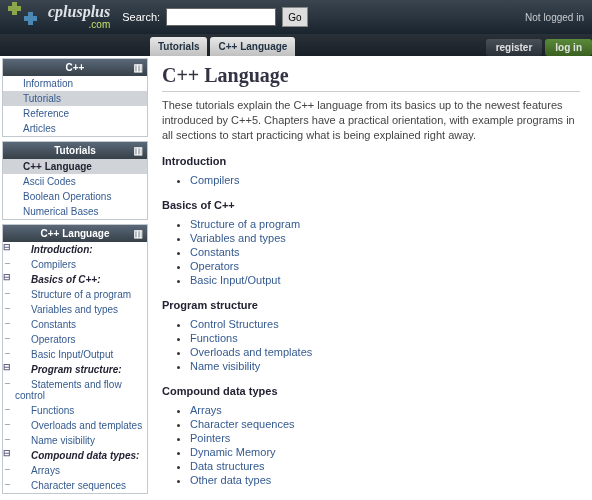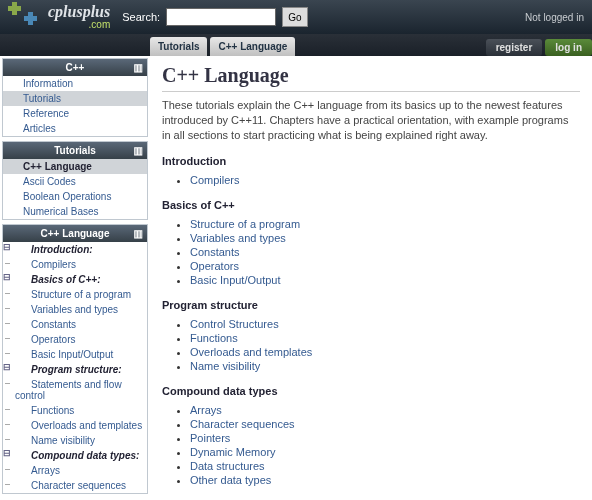--- a/index.html
+++ b/index.html
@@ -122,21 +122,21 @@
           <li class=""><a>Name visibility</a></li>
           <li class="group"><a>Compound data types:</a></li>
           <li class=""><a>Arrays</a></li>
           <li class=""><a>Character sequences</a></li>
         </ul>
       </div>
     </div>
   <div class="main">
     <h1>C++ Language</h1>
     <hr>
-    <div class="intro">These tutorials explain the C++ language from its basics up to the newest features introduced by C++11. Chapters have a practical orientation, with example programs in all sections to start practicing what is being explained right away.</div>
+    <div class="intro">These tutorials explain the C++ language from its basics up to the newest features introduced by C++5. Chapters have a practical orientation, with example programs in all sections to start practicing what is being explained right away.</div>
     <div id="sections">
         <div class="sec">
           <h3>Introduction</h3>
           <ul>
             <li><a>Compilers</a></li>
           </ul>
         </div>
         <div class="sec">
           <h3>Basics of C++</h3>
           <ul>

